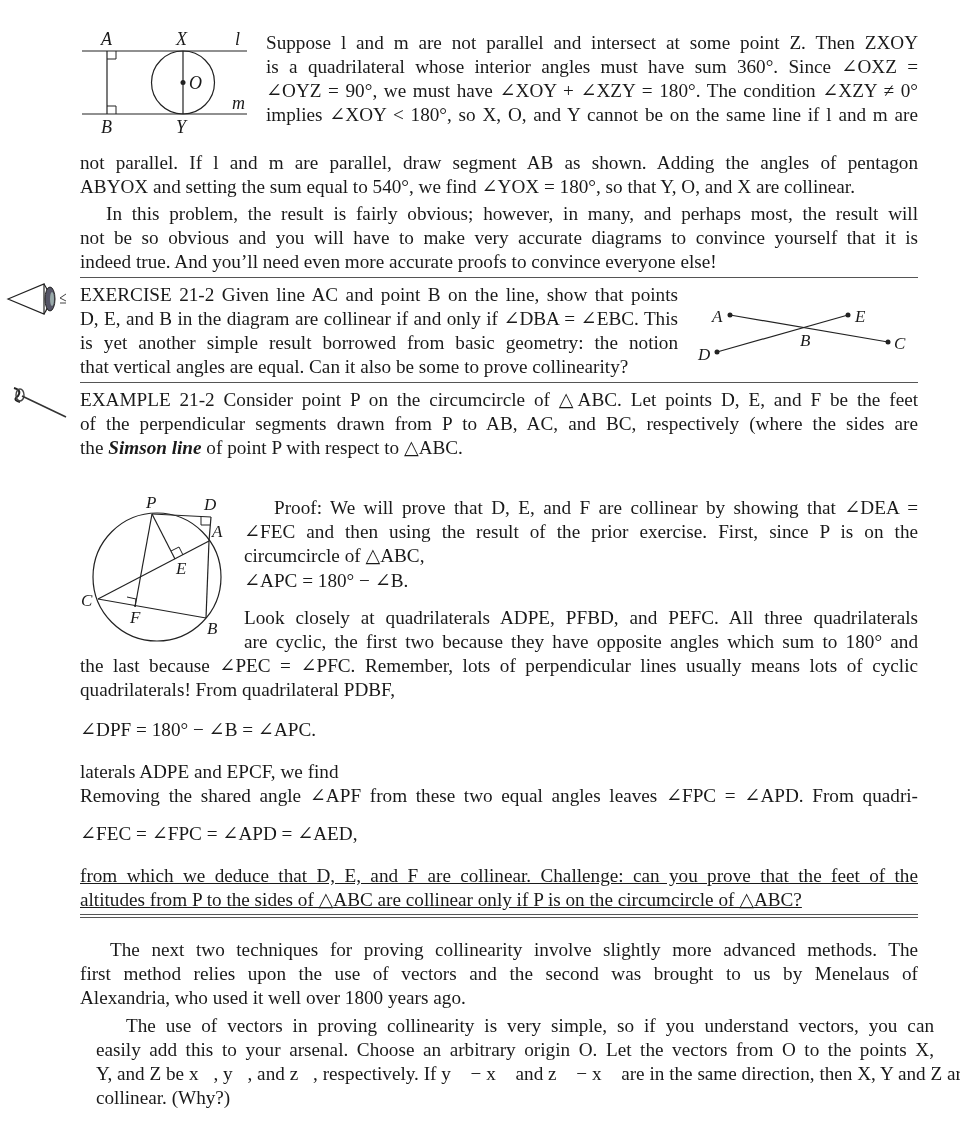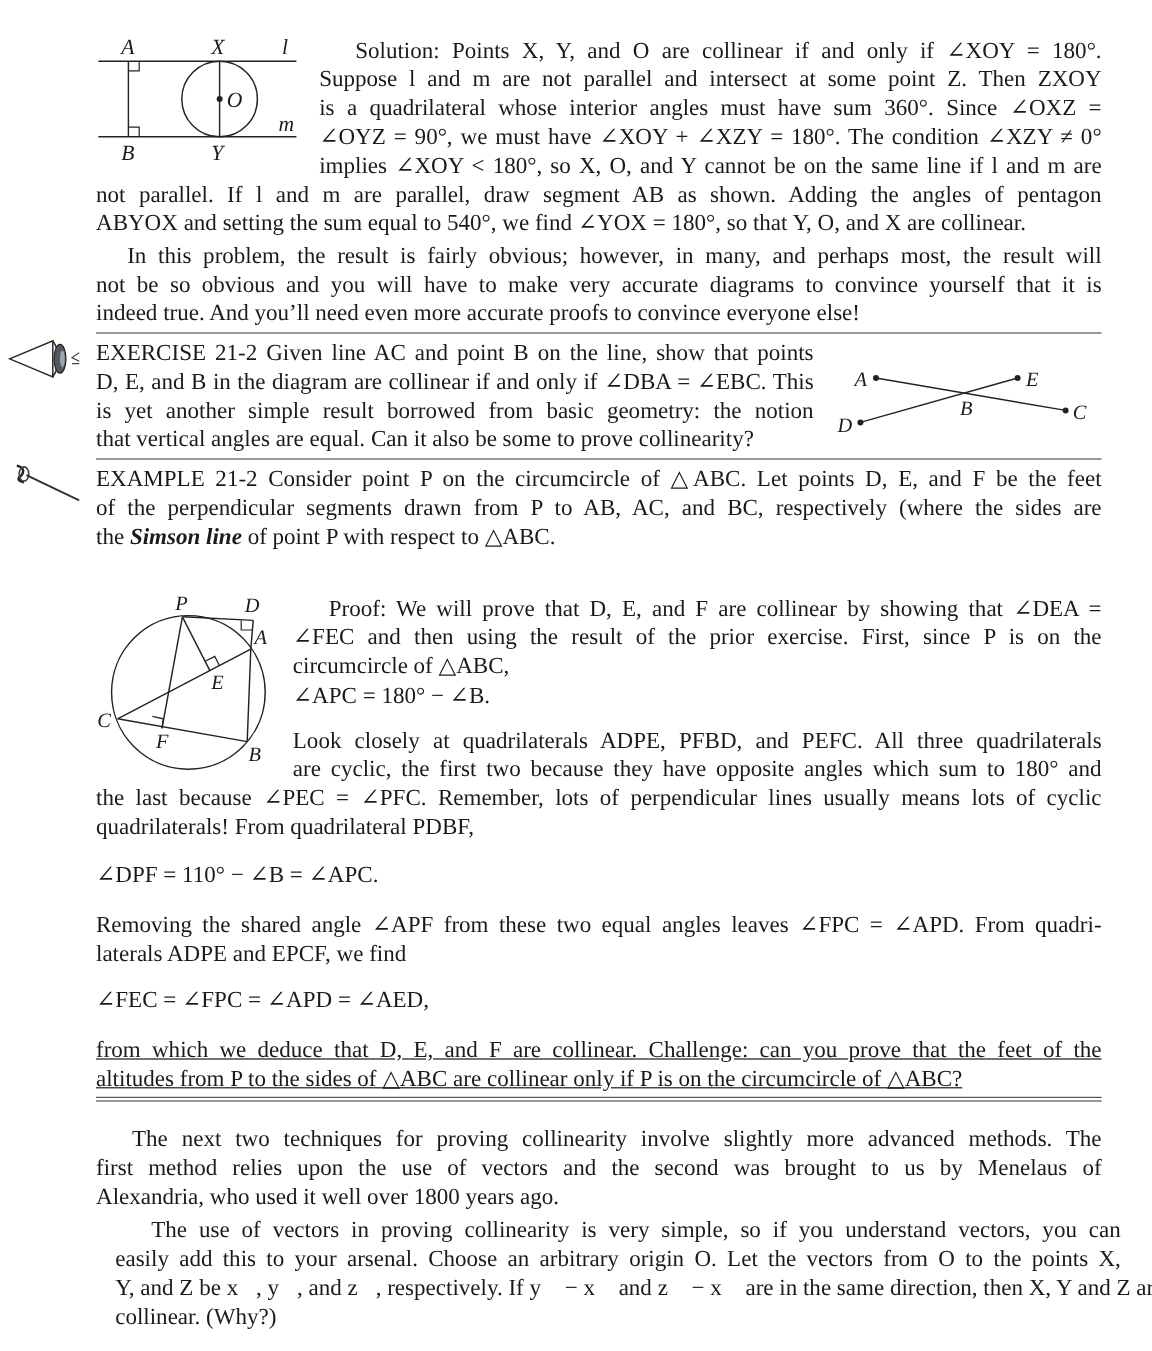--- a/index.html
+++ b/index.html
@@ -33,21 +33,20 @@
   <text x="26" y="20" font-size="18">A</text>
   <text x="101" y="20" font-size="18">X</text>
   <text x="160" y="20" font-size="18">l</text>
   <text x="114" y="64" font-size="18">O</text>
   <text x="157" y="84" font-size="18">m</text>
   <text x="26" y="108" font-size="18">B</text>
   <text x="101" y="108" font-size="18">Y</text>
 </svg>
 
 <div class="para" style="left:266px;top:31px;width:652px;">
-  <span class="ln" style="padding-left:30px;">Solution: Points X, Y, and O are collinear if and only if ∠XOY = 180°.</span>
   <span class="ln">Suppose l and m are not parallel and intersect at some point Z. Then ZXOY</span>
   <span class="ln">is a quadrilateral whose interior angles must have sum 360°. Since ∠OXZ =</span>
   <span class="ln">∠OYZ = 90°, we must have ∠XOY + ∠XZY = 180°. The condition ∠XZY ≠ 0°</span>
   <span class="ln">implies ∠XOY &lt; 180°, so X, O, and Y cannot be on the same line if l and m are</span>
 </div>
 <div class="para" style="left:80px;top:151px;width:838px;">
   <span class="ln">not parallel. If l and m are parallel, draw segment AB as shown. Adding the angles of pentagon</span>
   <span class="ln last">ABYOX and setting the sum equal to 540°, we find ∠YOX = 180°, so that Y, O, and X are collinear.</span>
 </div>
 <div class="para" style="left:80px;top:202px;width:838px;">
@@ -130,25 +129,25 @@
 <div class="abs center" style="left:244px;top:569px;width:674px;">∠APC = 180° − ∠B.</div>
 
 <div class="para" style="left:244px;top:606px;width:674px;">
   <span class="ln">Look closely at quadrilaterals ADPE, PFBD, and PEFC. All three quadrilaterals</span>
   <span class="ln">are cyclic, the first two because they have opposite angles which sum to 180° and</span>
 </div>
 <div class="para" style="left:80px;top:654px;width:838px;">
   <span class="ln">the last because ∠PEC = ∠PFC. Remember, lots of perpendicular lines usually means lots of cyclic</span>
   <span class="ln last">quadrilaterals! From quadrilateral PDBF,</span>
 </div>
-<div class="abs center" style="left:80px;top:718px;width:838px;">∠DPF = 110° − ∠B = ∠APC.</div>
+<div class="abs center" style="left:80px;top:718px;width:838px;">∠DPF = 180° − ∠B = ∠APC.</div>
 
 <div class="para" style="left:80px;top:760px;width:838px;">
+  <span class="ln last">laterals ADPE and EPCF, we find</span>
   <span class="ln">Removing the shared angle ∠APF from these two equal angles leaves ∠FPC = ∠APD. From quadri-</span>
-  <span class="ln last">laterals ADPE and EPCF, we find</span>
 </div>
 <div class="abs center" style="left:80px;top:822px;width:838px;">∠FEC = ∠FPC = ∠APD = ∠AED,</div>
 
 <div class="para" style="left:80px;top:864px;width:838px;text-decoration:underline;">
   <span class="ln">from which we deduce that D, E, and F are collinear. Challenge: can you prove that the feet of the</span>
   <span class="ln last">altitudes from P to the sides of △ABC are collinear only if P is on the circumcircle of △ABC?</span>
 </div>
 
 <div class="rule double" style="top:914px;"></div>
 

